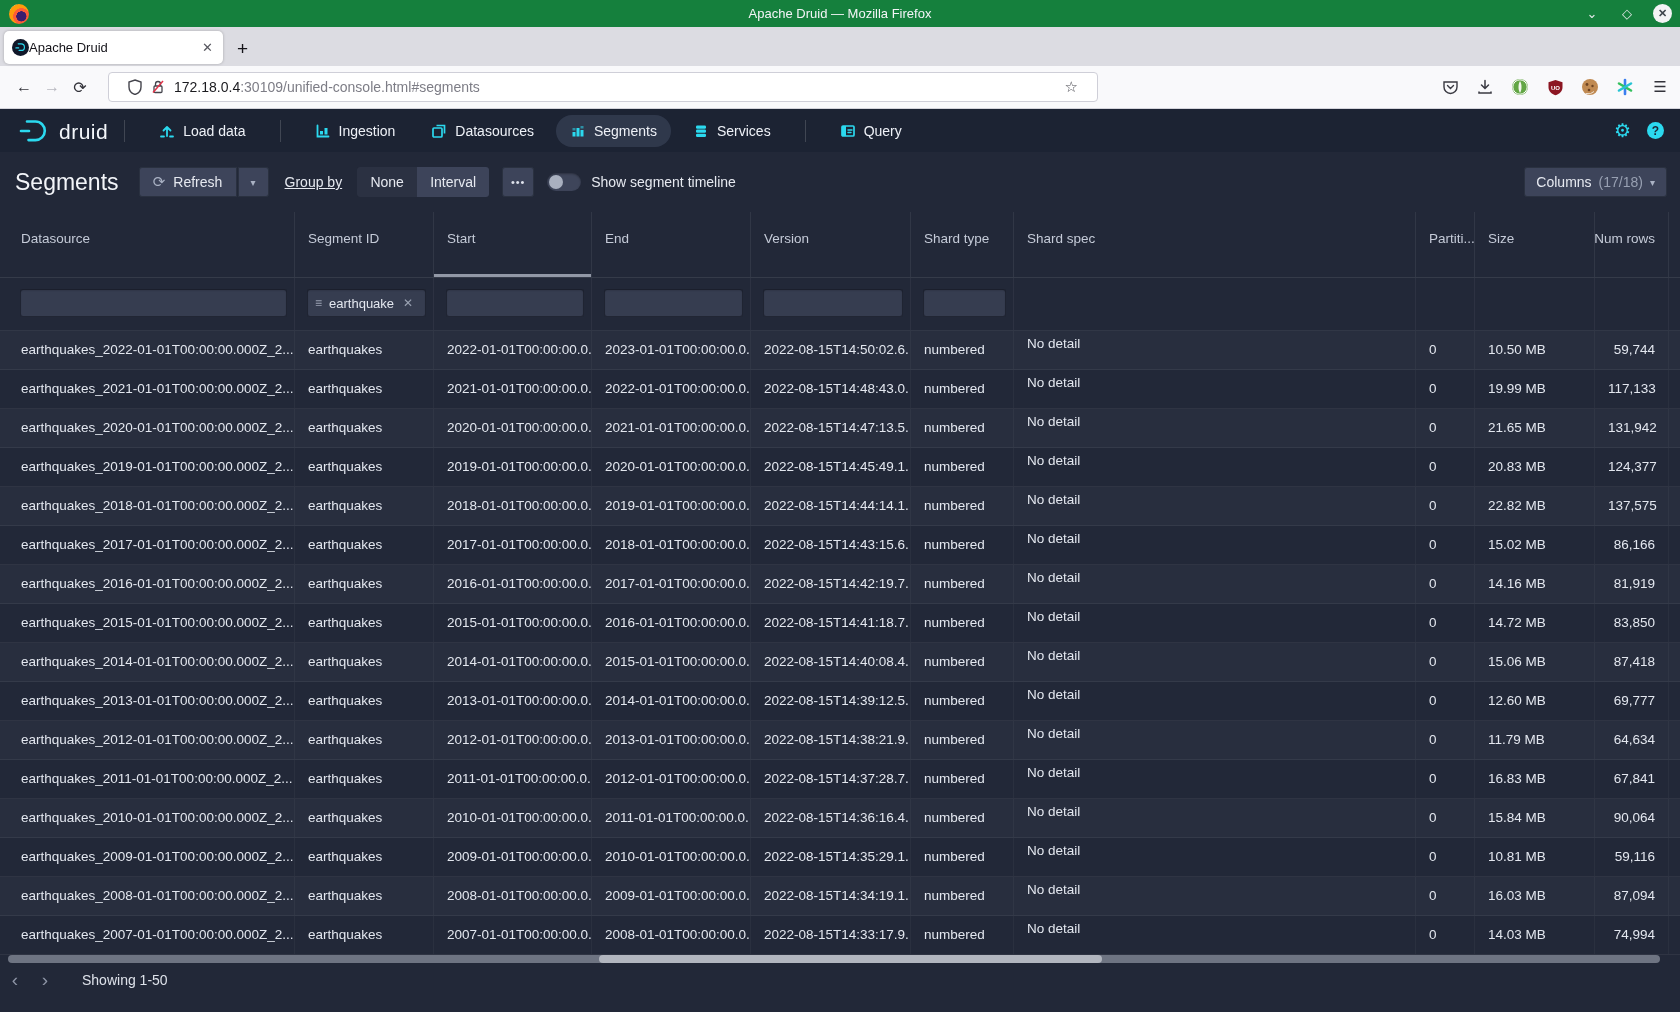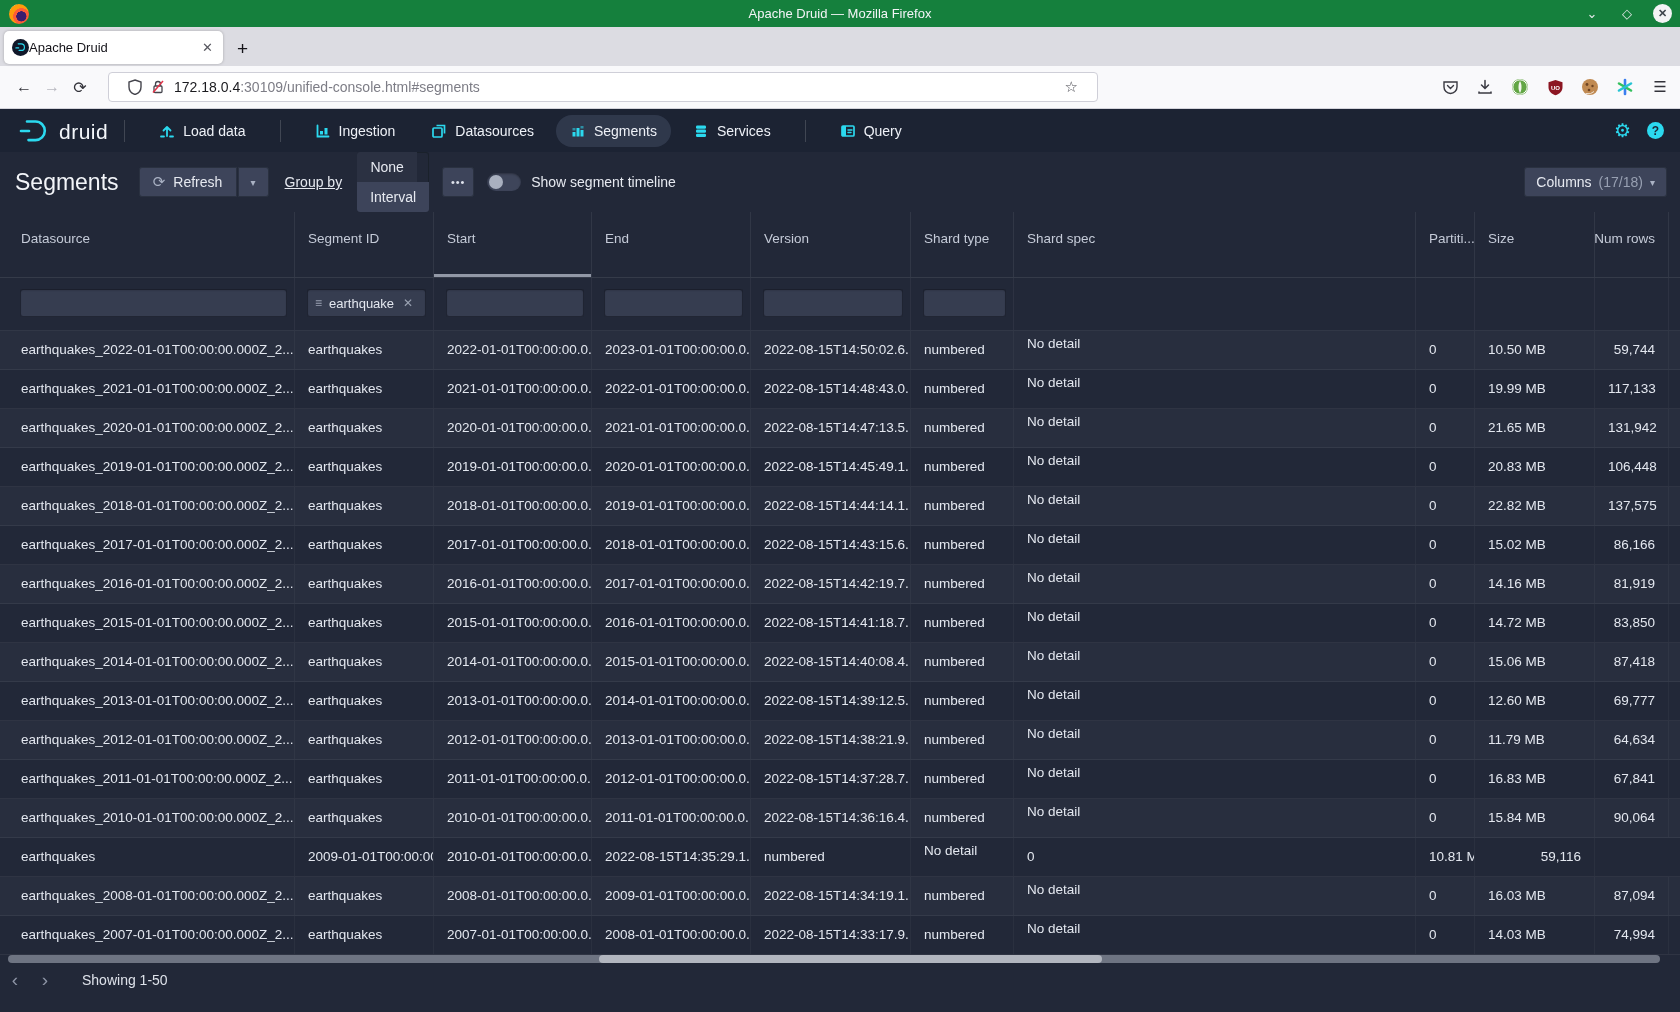--- a/index.html
+++ b/index.html
@@ -51,21 +51,21 @@
   
   .vhead{height:60px;display:flex;align-items:center;}
   .vtitle{font-size:23px;color:#f3f5f9;margin-left:15px;}
   .btn{background:#3d445a;color:#e6e9f0;font-size:14px;height:30px;border-radius:3px;
     display:flex;align-items:center;justify-content:center;box-shadow:inset 0 0 0 1px rgba(16,22,26,.4);}
   .refresh-group{display:flex;margin-left:20px;}
   .btn-refresh{width:98px;gap:8px;border-radius:3px 0 0 3px;}
   .btn-caret{width:31px;border-radius:0 3px 3px 0;margin-left:1px;color:#aab2c4;font-size:10px;}
   .lbl{color:#e6e9f0;font-size:14px;}
   .groupby-lbl{margin-left:16px;text-decoration:underline;}
-  .seg-group{display:flex;margin-left:15px;border-radius:3px;overflow:hidden;box-shadow:inset 0 0 0 1px rgba(16,22,26,.4);flex-direction:column;}
+  .seg-group{display:flex;margin-left:15px;border-radius:3px;overflow:hidden;box-shadow:inset 0 0 0 1px rgba(16,22,26,.4);}
   .seg-group .btn{border-radius:0;box-shadow:none;}
   .btn-none{width:60px;background:#2b3142;box-shadow:inset 0 1px 3px rgba(0,0,0,.35);}
   .btn-interval{width:72px;}
   .btn-more{width:32px;margin-left:13px;color:#dfe3ec;font-size:11px;letter-spacing:1px;}
   .toggle{width:34px;height:18px;border-radius:9px;background:#3e455a;margin-left:13px;position:relative;
     box-shadow:inset 0 1px 2px rgba(0,0,0,.3);}
   .toggle .knob{width:14px;height:14px;border-radius:50%;background:#a9b0bf;position:absolute;left:2px;top:2px;}
   .toggle-lbl{margin-left:10px;}
   .btn-columns{margin-left:auto;margin-right:13px;padding:0 12px;gap:7px;}
   .cols-count{color:#98a0b2;}
@@ -383,21 +383,21 @@
     <div class="grid tr">
       <div class="td c-segid">earthquakes_2019-01-01T00:00:00.000Z_2...</div>
       <div class="td c-ds">earthquakes</div>
       <div class="td c-start">2019-01-01T00:00:00.0...</div>
       <div class="td c-end">2020-01-01T00:00:00.0...</div>
       <div class="td c-ver">2022-08-15T14:45:49.1...</div>
       <div class="td c-shtype">numbered</div>
       <div class="td c-shspec">No detail</div>
       <div class="td c-part">0</div>
       <div class="td c-size">20.83 MB</div>
-      <div class="td c-rows">106,448</div>
+      <div class="td c-rows">124,377</div>
       <div class="td c-fill"></div>
     </div>
     <div class="grid tr odd">
       <div class="td c-segid">earthquakes_2018-01-01T00:00:00.000Z_2...</div>
       <div class="td c-ds">earthquakes</div>
       <div class="td c-start">2018-01-01T00:00:00.0...</div>
       <div class="td c-end">2019-01-01T00:00:00.0...</div>
       <div class="td c-ver">2022-08-15T14:44:14.1...</div>
       <div class="td c-shtype">numbered</div>
       <div class="td c-shspec">No detail</div>
@@ -504,20 +504,21 @@
       <div class="td c-end">2011-01-01T00:00:00.0...</div>
       <div class="td c-ver">2022-08-15T14:36:16.4...</div>
       <div class="td c-shtype">numbered</div>
       <div class="td c-shspec">No detail</div>
       <div class="td c-part">0</div>
       <div class="td c-size">15.84 MB</div>
       <div class="td c-rows">90,064</div>
       <div class="td c-fill"></div>
     </div>
     <div class="grid tr">
+      <div class="td c-segid">earthquakes_2009-01-01T00:00:00.000Z_2...</div>
       <div class="td c-ds">earthquakes</div>
       <div class="td c-start">2009-01-01T00:00:00.0...</div>
       <div class="td c-end">2010-01-01T00:00:00.0...</div>
       <div class="td c-ver">2022-08-15T14:35:29.1...</div>
       <div class="td c-shtype">numbered</div>
       <div class="td c-shspec">No detail</div>
       <div class="td c-part">0</div>
       <div class="td c-size">10.81 MB</div>
       <div class="td c-rows">59,116</div>
       <div class="td c-fill"></div>

